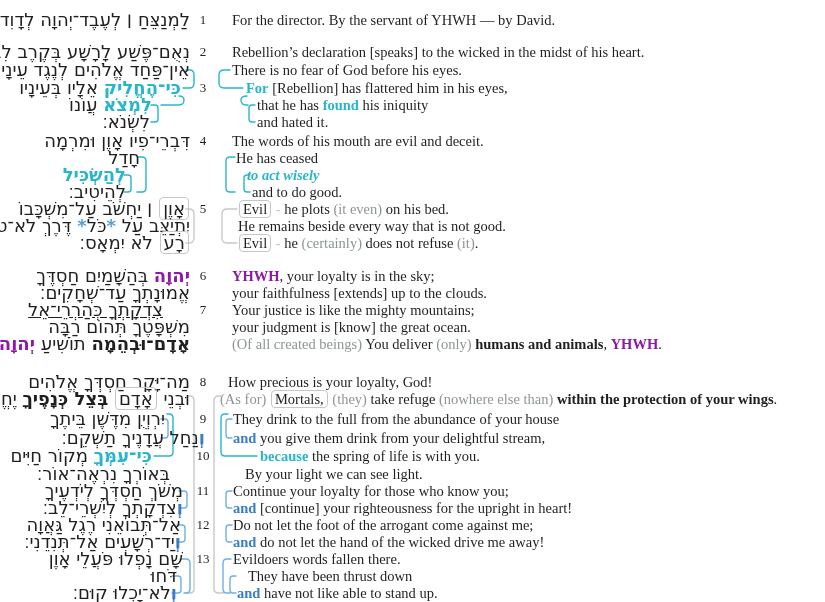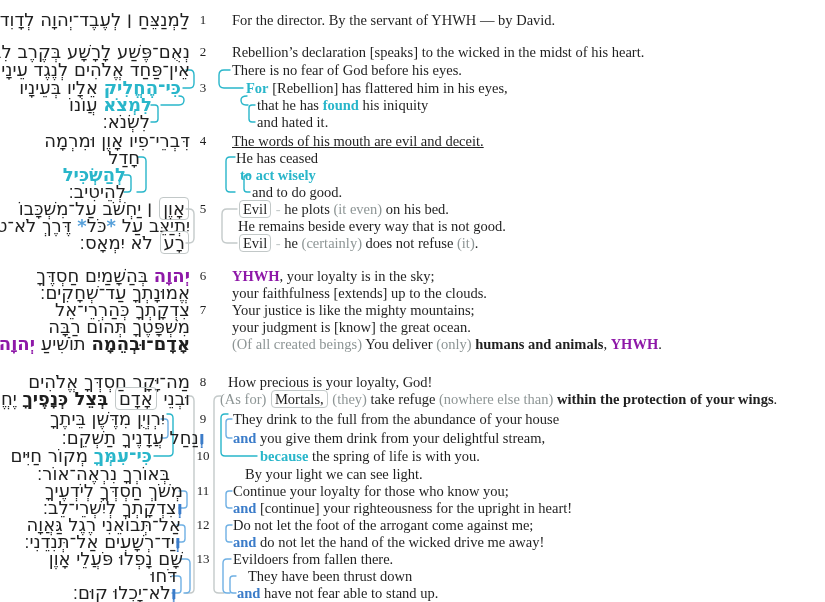--- a/index.html
+++ b/index.html
@@ -62,43 +62,43 @@
       <div class="line en" style="left: 232px; top: 62px;"><span class="s-n">There is no fear of God before his eyes.</span></div>
       <div class="line he" style="right: 635px; top: 62px;"><span class="s-n">אֵין־פַּחַד אֱלֹהִים לְנֶגֶד עֵינָיו׃</span></div>
       <div class="vnum" style="left: 195px; top: 80px;">3</div>
       <div class="line en" style="left: 246px; top: 80px;"><span class="s-c">For</span><span class="s-n"> [Rebellion] has flattered him in his eyes,</span></div>
       <div class="line he" style="right: 644px; top: 80px;"><span class="s-c">כִּי־הֶחֱלִיק</span><span class="s-n"> אֵלָיו בְּעֵינָיו</span></div>
       <div class="line en" style="left: 257px; top: 97px;"><span class="s-n">that he has </span><span class="s-c">found</span><span class="s-n"> his iniquity</span></div>
       <div class="line he" style="right: 673px; top: 97px;"><span class="s-c">לִמְצֹא</span><span class="s-n"> עֲוֹנוֹ</span></div>
       <div class="line en" style="left: 257px; top: 114px;"><span class="s-n">and hated it.</span></div>
       <div class="line he" style="right: 675px; top: 114px;"><span class="s-n">לִשְׂנֹא׃</span></div>
       <div class="vnum" style="left: 195px; top: 133px;">4</div>
-      <div class="line en" style="left: 232px; top: 133px; text-decoration: underline;"><span class="s-n">The words of his mouth are evil and deceit.</span></div>
+      <div class="line en" style="left: 232px; top: 133px;"><span class="s-n">The words of his mouth are evil and deceit.</span></div>
       <div class="line he" style="right: 635px; top: 133px;"><span class="s-n">דִּבְרֵי־פִיו אָוֶן וּמִרְמָה</span></div>
       <div class="line en" style="left: 236px; top: 150px;"><span class="s-n">He has ceased</span></div>
       <div class="line he" style="right: 685px; top: 150px;"><span class="s-n">חָדַל</span></div>
-      <div class="line en" style="left: 240px; top: 167px;"><span class="s-c">to act wisely</span></div>
+      <div class="line en" style="left: 247px; top: 167px; font-style: italic;"><span class="s-c">to act wisely</span></div>
       <div class="line he" style="right: 699px; top: 167px;"><span class="s-c">לְהַשְׂכִּיל</span></div>
       <div class="line en" style="left: 252px; top: 184px;"><span class="s-n">and to do good.</span></div>
       <div class="line he" style="right: 699px; top: 184px;"><span class="s-n">לְהֵיטִיב׃</span></div>
       <div class="vnum" style="left: 195px; top: 201px;">5</div>
       <div class="line en" style="left: 238px; top: 201px;"><span class="s-bx">Evil</span><span class="s-bxd"> - </span><span class="s-n">he plots </span><span class="s-g">(it even)</span><span class="s-n"> on his bed.</span></div>
       <div class="line he" style="right: 635px; top: 201px;"><span class="s-bx">אָוֶן</span><span class="s-n"> ׀ יַחְשֹׁב עַל־מִשְׁכָּבוֹ</span></div>
       <div class="line en" style="left: 238px; top: 218px;"><span class="s-n">He remains beside every way that is not good.</span></div>
       <div class="line he" style="right: 635px; top: 218px;"><span class="s-n">יִתְיַצֵּב עַל </span><span class="s-star">*</span><span class="s-n">כֹּל</span><span class="s-star">*</span><span class="s-n"> דֶּרֶךְ לֹא־טוֹב</span></div>
       <div class="line en" style="left: 238px; top: 235px;"><span class="s-bx">Evil</span><span class="s-bxd"> - </span><span class="s-n">he </span><span class="s-g">(certainly)</span><span class="s-n"> does not refuse </span><span class="s-g">(it)</span><span class="s-n">.</span></div>
       <div class="line he" style="right: 635px; top: 235px;"><span class="s-bx">רָע</span><span class="s-n"> לֹא יִמְאָס׃</span></div>
       <div class="vnum" style="left: 195px; top: 268px;">6</div>
       <div class="line en" style="left: 232px; top: 268px;"><span class="s-p">YHWH</span><span class="s-n">, your loyalty is in the sky;</span></div>
       <div class="line he" style="right: 635px; top: 268px;"><span class="s-p">יְהוָה</span><span class="s-n"> בְּהַשָּׁמַיִם חַסְדֶּךָ</span></div>
       <div class="line en" style="left: 232px; top: 285px;"><span class="s-n">your faithfulness [extends] up to the clouds.</span></div>
       <div class="line he" style="right: 635px; top: 285px;"><span class="s-n">אֱמוּנָתְךָ עַד־שְׁחָקִים׃</span></div>
       <div class="vnum" style="left: 195px; top: 302px;">7</div>
       <div class="line en" style="left: 232px; top: 302px;"><span class="s-n">Your justice is like the mighty mountains;</span></div>
-      <div class="line he" style="right: 635px; top: 302px;"><span class="s-n">צִדְקָתְךָ כְּהַרְרֵי־אֵל</span></div>
+      <div class="line he" style="right: 662px; top: 302px; text-decoration: underline;"><span class="s-n">צִדְקָתְךָ כְּהַרְרֵי־אֵל</span></div>
       <div class="line en" style="left: 232px; top: 319px;"><span class="s-n">your judgment is [know] the great ocean.</span></div>
       <div class="line he" style="right: 635px; top: 319px;"><span class="s-n">מִשְׁפָּטֶךָ תְּהוֹם רַבָּה</span></div>
       <div class="line en" style="left: 232px; top: 336px;"><span class="s-g">(Of all created beings)</span><span class="s-n"> You deliver </span><span class="s-g">(only)</span><span class="s-n"> </span><span class="s-bd">humans and animals</span><span class="s-n">, </span><span class="s-p">YHWH</span><span class="s-n">.</span></div>
       <div class="line he" style="right: 635px; top: 336px;"><span class="s-bd">אָדָם־וּבְהֵמָה</span><span class="s-n"> תוֹשִׁיעַ </span><span class="s-p">יְהוָה</span><span class="s-n">׃</span></div>
       <div class="vnum" style="left: 195px; top: 374px;">8</div>
       <div class="line en" style="left: 228px; top: 374px;"><span class="s-n">How precious is your loyalty, God!</span></div>
       <div class="line he" style="right: 635px; top: 374px;"><span class="s-n">מַה־יָּקָר חַסְדְּךָ אֱלֹהִים</span></div>
       <div class="line en" style="left: 220px; top: 391px;"><span class="s-g">(As for)</span><span class="s-n"> </span><span class="s-bx">Mortals,</span><span class="s-n"> </span><span class="s-g">(they)</span><span class="s-n"> take refuge </span><span class="s-g">(nowhere else than)</span><span class="s-n"> </span><span class="s-bd">within the protection of your wings</span><span class="s-n">.</span></div>
       <div class="line he" style="right: 635px; top: 391px;"><span class="s-n">וּבְנֵי </span><span class="s-bx">אָדָם</span><span class="s-n"> </span><span class="s-bd">בְּצֵל כְּנָפֶיךָ</span><span class="s-n"> יֶחֱסָיוּן׃</span></div>
       <div class="vnum" style="left: 195px; top: 411px;">9</div>
@@ -115,20 +115,20 @@
       <div class="line en" style="left: 233px; top: 483px;"><span class="s-n">Continue your loyalty for those who know you;</span></div>
       <div class="line he" style="right: 642px; top: 483px;"><span class="s-n">מְשֹׁךְ חַסְדְּךָ לְיֹדְעֶיךָ</span></div>
       <div class="line en" style="left: 233px; top: 500px;"><span class="s-b">and</span><span class="s-n"> [continue] your righteousness for the upright in heart!</span></div>
       <div class="line he" style="right: 642px; top: 500px;"><span class="s-b">וְ</span><span class="s-n">צִדְקָתְךָ לְיִשְׁרֵי־לֵב׃</span></div>
       <div class="vnum" style="left: 195px; top: 517px;">12</div>
       <div class="line en" style="left: 233px; top: 517px;"><span class="s-n">Do not let the foot of the arrogant come against me;</span></div>
       <div class="line he" style="right: 644px; top: 517px;"><span class="s-n">אַל־תְּבוֹאֵנִי רֶגֶל גַּאֲוָה</span></div>
       <div class="line en" style="left: 233px; top: 534px;"><span class="s-b">and</span><span class="s-n"> do not let the hand of the wicked drive me away!</span></div>
       <div class="line he" style="right: 644px; top: 534px;"><span class="s-b">וְ</span><span class="s-n">יַד־רְשָׁעִים אַל־תְּנִדֵנִי׃</span></div>
       <div class="vnum" style="left: 195px; top: 551px;">13</div>
-      <div class="line en" style="left: 233px; top: 551px;"><span class="s-n">Evildoers from fallen there.</span></div>
+      <div class="line en" style="left: 233px; top: 551px;"><span class="s-n">Evildoers words fallen there.</span></div>
       <div class="line he" style="right: 642px; top: 551px; margin-left: 32px;"><span class="s-n">שָׁם נָפְלוּ פֹּעֲלֵי אָוֶן</span></div>
       <div class="line en" style="left: 248px; top: 568px;"><span class="s-n">They have been thrust down</span></div>
       <div class="line he" style="right: 648px; top: 568px;"><span class="s-n">דֹּחוּ</span></div>
-      <div class="line en" style="left: 237px; top: 585px;"><span class="s-b">and</span><span class="s-n"> have not fear able to stand up.</span></div>
+      <div class="line en" style="left: 237px; top: 585px;"><span class="s-b">and</span><span class="s-n"> have not like able to stand up.</span></div>
       <div class="line he" style="right: 648px; top: 585px;"><span class="s-b">וְ</span><span class="s-n">לֹא־יָכְלוּ קוּם׃</span></div>
     </div>
 </div>
 
 </body></html>

